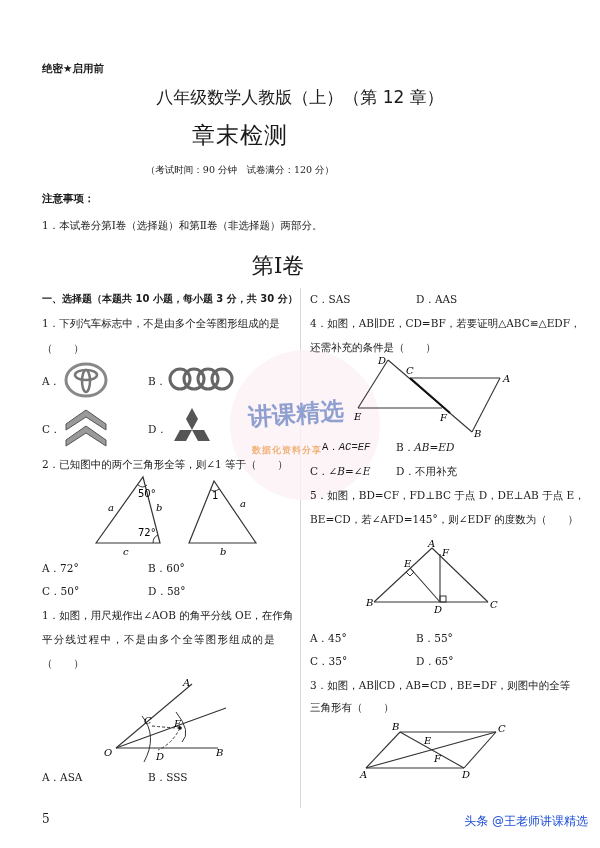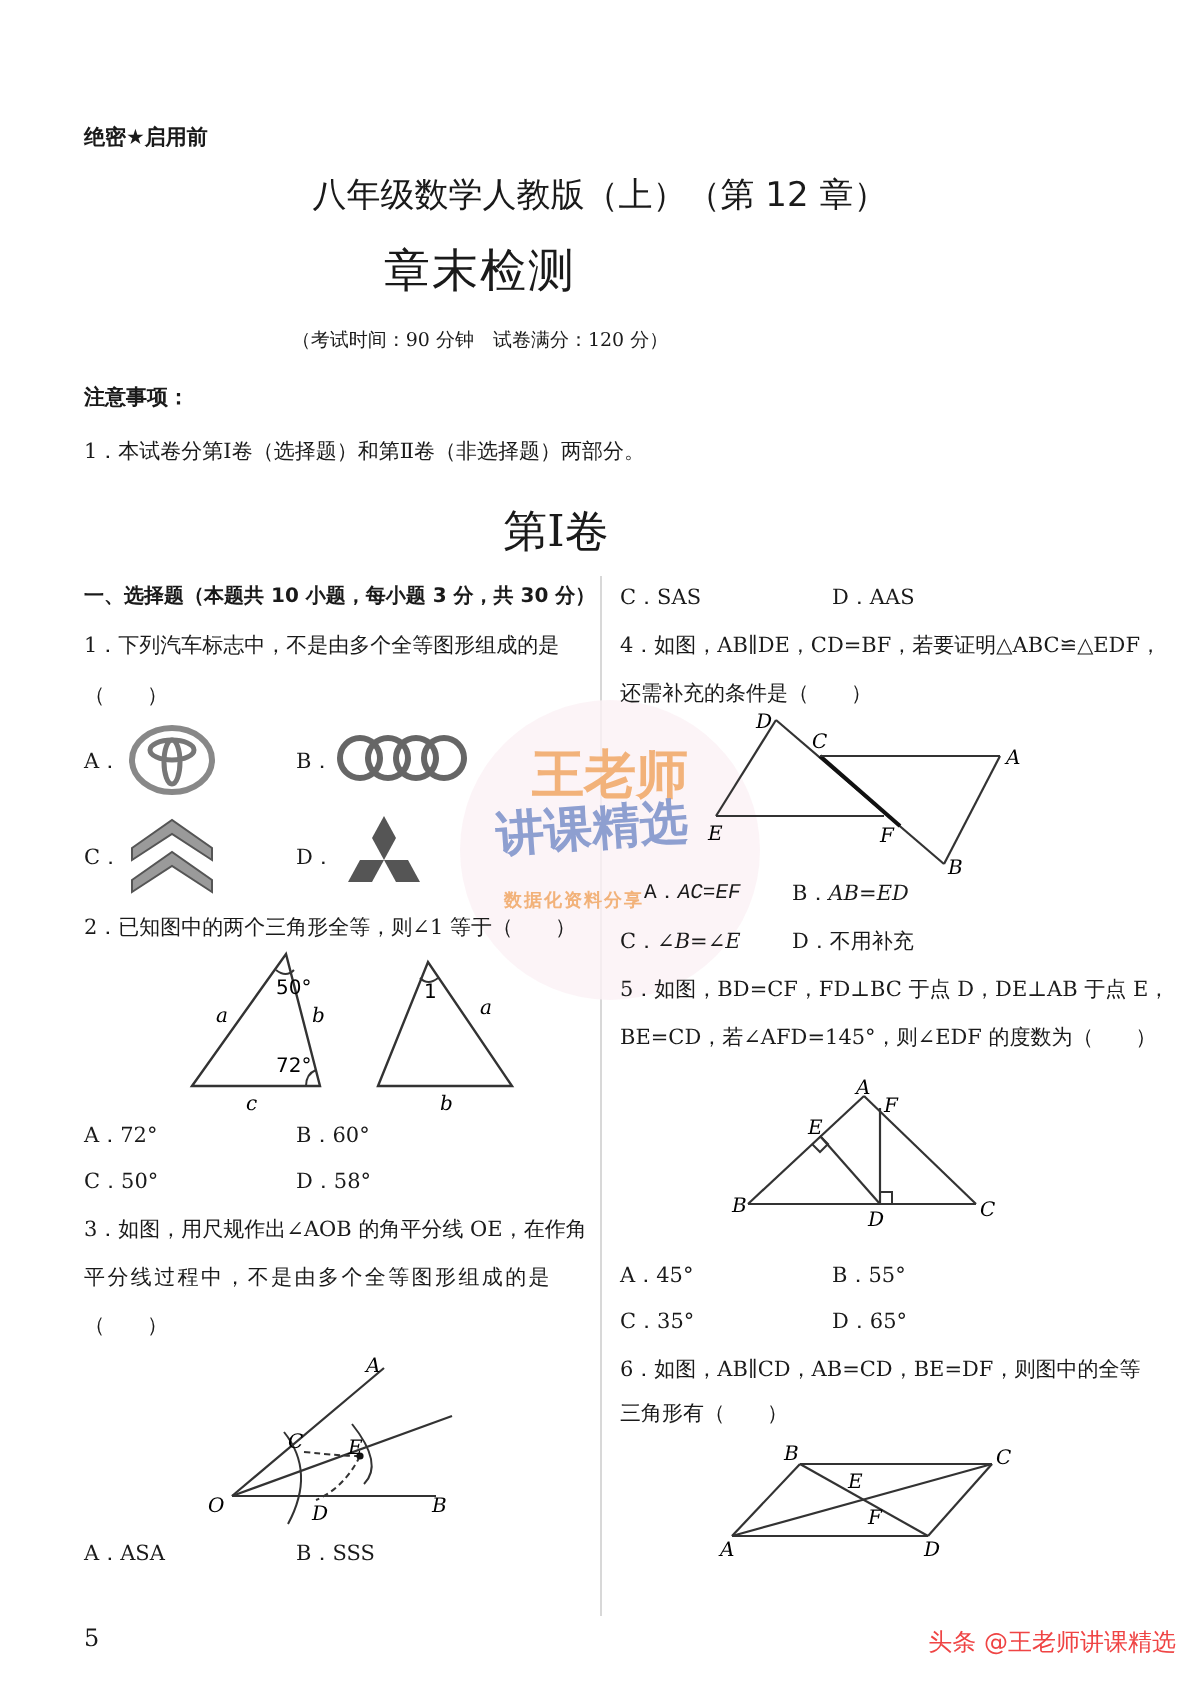--- a/index.html
+++ b/index.html
@@ -11,41 +11,40 @@
   .title2 { left:0; width:480px; top:120px; text-align:center; font-size:23px; font-family:"DejaVu Sans",sans-serif; letter-spacing:1px; }
   .exam-info { left:0; width:480px; top:164px; text-align:center; font-size:9.5px; }
   .notice-h { left:42px; top:192px; font-size:10.5px; font-weight:bold; font-family:"DejaVu Sans",sans-serif; }
   .notice-1 { left:42px; top:219px; font-size:10.5px; }
   .vol { left:0; width:556px; top:251px; text-align:center; font-size:22px; font-family:"DejaVu Serif",serif; }
   .divider { left:300px; top:288px; width:1px; height:520px; background:#d8d8d8; }
   .t { font-size:10.5px; line-height:14px; white-space:nowrap; }
   .sec { font-weight:bold; font-family:"DejaVu Sans",sans-serif; font-size:10px; }
   i.v { font-style:italic; }
   .pagenum { left:42px; top:812px; font-size:12px; }
-  .footer-wm { right:12px; top:813px; font-size:12px; font-family:"DejaVu Sans",sans-serif; color:#ef4444; }
+  .footer-wm { right:12px; top:813px; font-size:12px; font-family:"DejaVu Sans",sans-serif; color:#1d4ed8; }
   .wm { left:238px; top:370px; width:130px; height:110px; }
   .wm-bg { position:absolute; left:-8px; top:-20px; width:150px; height:150px; border-radius:50%; background:#fbf1f5; opacity:.8; }
   .wm-line { position:absolute; font-family:"DejaVu Sans",sans-serif; font-weight:bold; }
   svg { overflow:visible; }
 </style>
 </head>
 <body>
 
 <div class="abs secret">绝密★启用前</div>
 <div class="abs title1">八年级数学人教版（上）（第 12 章）</div>
 <div class="abs title2">章末检测</div>
 <div class="abs exam-info">（考试时间：90 分钟　试卷满分：120 分）</div>
 <div class="abs notice-h">注意事项：</div>
 <div class="abs notice-1">1．本试卷分第Ⅰ卷（选择题）和第Ⅱ卷（非选择题）两部分。</div>
 <div class="abs vol">第Ⅰ卷</div>
 <div class="abs divider"></div>
 
 <div class="abs wm">
   <div class="wm-bg"></div>
-  <div class="wm-line" style="left:28px;top:0;font-size:26px;color:#f2b27a;">王老师</div>
   <div class="wm-line" style="left:10px;top:28px;font-size:24px;color:#8e9fd0;transform:rotate(-4deg);">讲课精选</div>
   <div class="wm-line" style="left:14px;top:74px;font-size:9px;color:#f2b27a;letter-spacing:1px;">数据化资料分享</div>
 </div>
 
 <div class="abs t sec" style="left:42px;top:292px;">一、选择题（本题共 10 小题，每小题 3 分，共 30 分）</div>
 
 <div class="abs t" style="left:42px;top:316px;">1．下列汽车标志中，不是由多个全等图形组成的是</div>
 <div class="abs t" style="left:42px;top:341px;">（　　）</div>
 
 <div class="abs t" style="left:42px;top:374px;">A．</div>
@@ -88,21 +87,21 @@
   <text x="43" y="80" font-size="10" font-style="italic" font-family="DejaVu Serif">c</text>
   <text x="132" y="24" font-size="10" font-family="DejaVu Sans">1</text>
   <text x="160" y="32" font-size="10" font-style="italic" font-family="DejaVu Serif">a</text>
   <text x="140" y="80" font-size="10" font-style="italic" font-family="DejaVu Serif">b</text>
 </svg>
 <div class="abs t" style="left:42px;top:561px;"><span>A．</span><span>72°</span></div>
 <div class="abs t" style="left:148px;top:561px;"><span>B．</span><span>60°</span></div>
 <div class="abs t" style="left:42px;top:584px;"><span>C．</span><span>50°</span></div>
 <div class="abs t" style="left:148px;top:584px;"><span>D．</span><span>58°</span></div>
 
-<div class="abs t" style="left:42px;top:608px;">3．如图，用尺规作出∠AOB 的角平分线 OE，在作角</div>
+<div class="abs t" style="left:42px;top:608px;">1．如图，用尺规作出∠AOB 的角平分线 OE，在作角</div>
 <div class="abs t" style="left:42px;top:632px;letter-spacing:1.2px;">平分线过程中，不是由多个全等图形组成的是</div>
 <div class="abs t" style="left:42px;top:656px;">（　　）</div>
 <svg class="abs" style="left:100px;top:672px;" width="140" height="92">
   <line x1="16" y1="76" x2="92" y2="12" stroke="#333" stroke-width="1.1"></line>
   <line x1="16" y1="76" x2="126" y2="36" stroke="#333" stroke-width="1.1"></line>
   <line x1="16" y1="76" x2="118" y2="76" stroke="#333" stroke-width="1.1"></line>
   <path d="M42 44 Q58 64 44 90" fill="none" stroke="#333"></path>
   <path d="M76 40 Q92 60 82 70" fill="none" stroke="#333"></path>
   <path d="M52 54 Q72 56 80 56" fill="none" stroke="#333" stroke-dasharray="3,2"></path>
   <path d="M80 56 Q72 72 58 78" fill="none" stroke="#333" stroke-dasharray="3,2"></path>
@@ -156,21 +155,21 @@
   <text x="40" y="27" font-size="10" font-style="italic" font-family="DejaVu Serif">E</text>
   <text x="2" y="66" font-size="10" font-style="italic" font-family="DejaVu Serif">B</text>
   <text x="70" y="73" font-size="10" font-style="italic" font-family="DejaVu Serif">D</text>
   <text x="126" y="68" font-size="10" font-style="italic" font-family="DejaVu Serif">C</text>
 </svg>
 <div class="abs t" style="left:310px;top:631px;"><span>A．</span><span>45°</span></div>
 <div class="abs t" style="left:416px;top:631px;"><span>B．</span><span>55°</span></div>
 <div class="abs t" style="left:310px;top:654px;"><span>C．</span><span>35°</span></div>
 <div class="abs t" style="left:416px;top:654px;"><span>D．</span><span>65°</span></div>
 
-<div class="abs t" style="left:310px;top:678px;">6．如图，AB∥CD，AB=CD，BE=DF，则图中的全等</div>
+<div class="abs t" style="left:310px;top:678px;">3．如图，AB∥CD，AB=CD，BE=DF，则图中的全等</div>
 <div class="abs t" style="left:310px;top:700px;">三角形有（　　）</div>
 <svg class="abs" style="left:356px;top:722px;" width="150" height="56">
   <line x1="44" y1="10" x2="140" y2="10" stroke="#333" stroke-width="1.1"></line>
   <line x1="10" y1="46" x2="108" y2="46" stroke="#333" stroke-width="1.1"></line>
   <line x1="44" y1="10" x2="10" y2="46" stroke="#333" stroke-width="1.1"></line>
   <line x1="140" y1="10" x2="108" y2="46" stroke="#333" stroke-width="1.1"></line>
   <line x1="44" y1="10" x2="108" y2="46" stroke="#333" stroke-width="1.1"></line>
   <line x1="10" y1="46" x2="140" y2="10" stroke="#333" stroke-width="1.1"></line>
   <text x="36" y="8" font-size="10" font-style="italic" font-family="DejaVu Serif">B</text>
   <text x="142" y="10" font-size="10" font-style="italic" font-family="DejaVu Serif">C</text>

